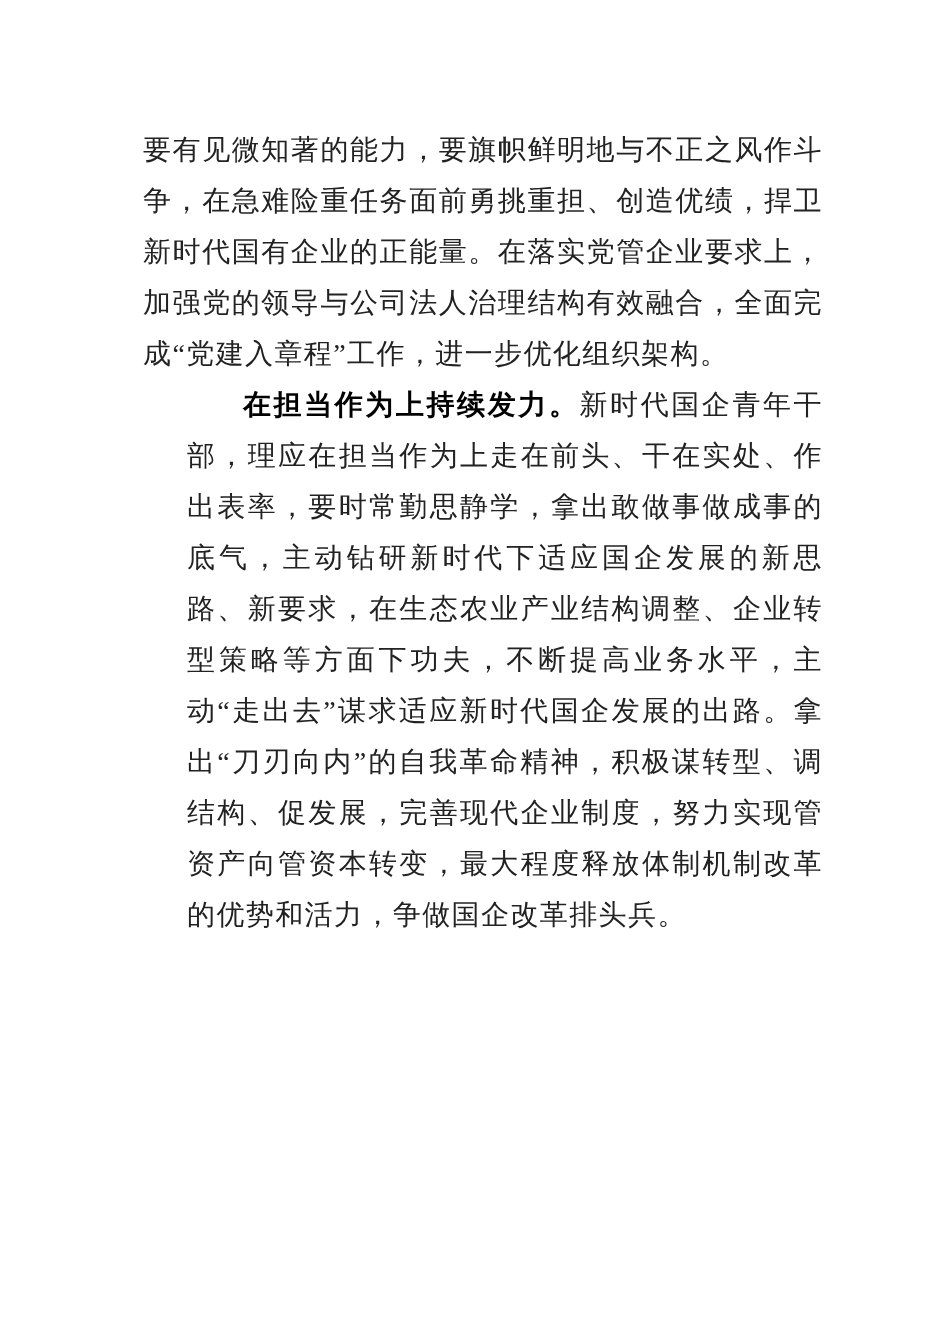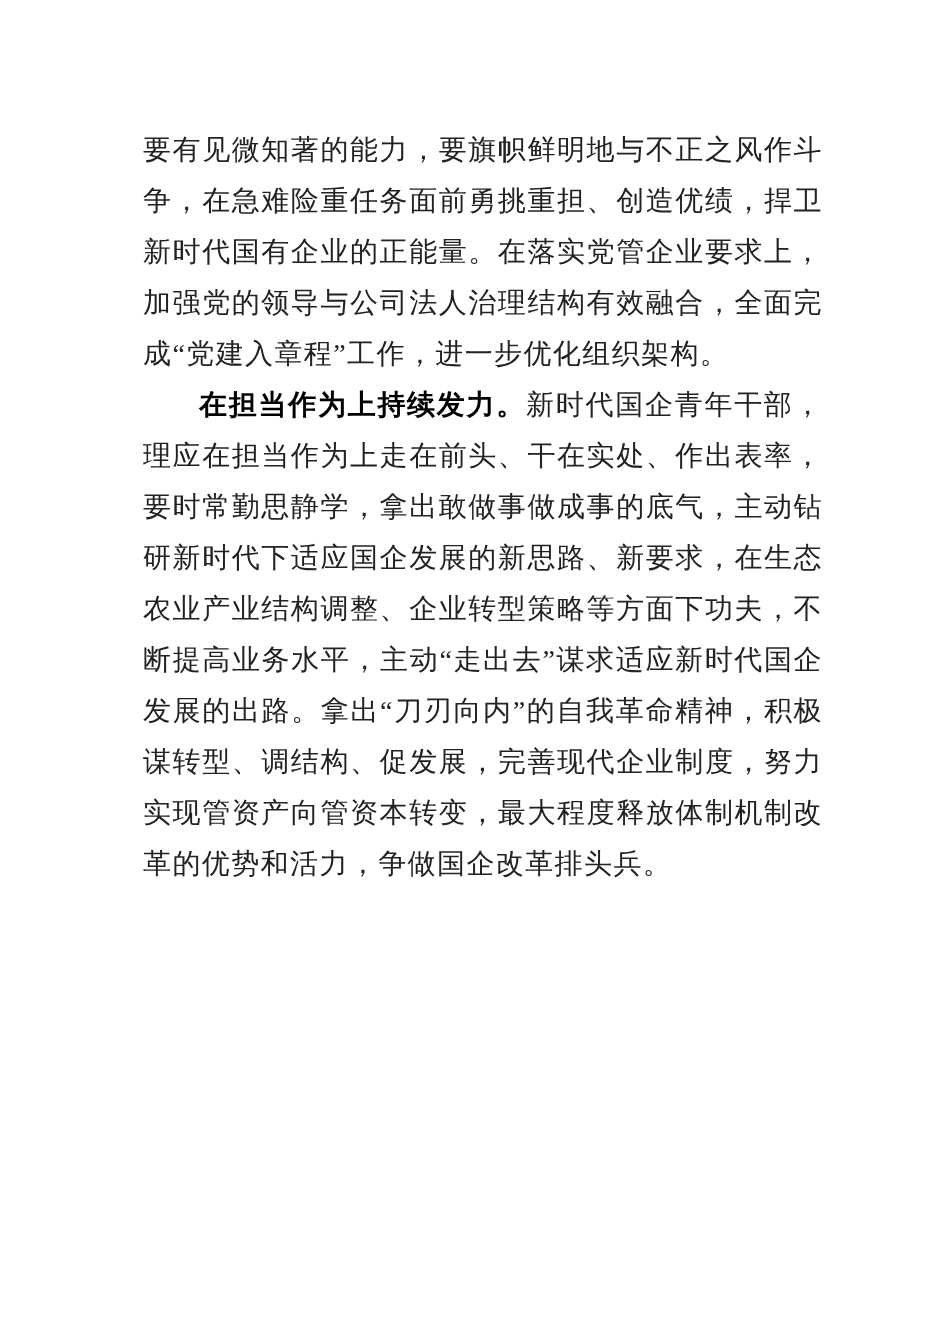--- a/index.html
+++ b/index.html
@@ -25,20 +25,21 @@
     letter-spacing: 1.4px;
     color: #222222;
     text-align: justify;
   }
   .para {
     margin: 0;
     padding: 0;
   }
   .para.indent {
     text-indent: 2em;
+    margin-left: 44px;
   }
   .run.bold {
     font-weight: 700;
     color: #000000;
     font-family: "Liberation Sans", "DejaVu Sans", sans-serif;
   }
 </style>
 </head>
 <body>
 

